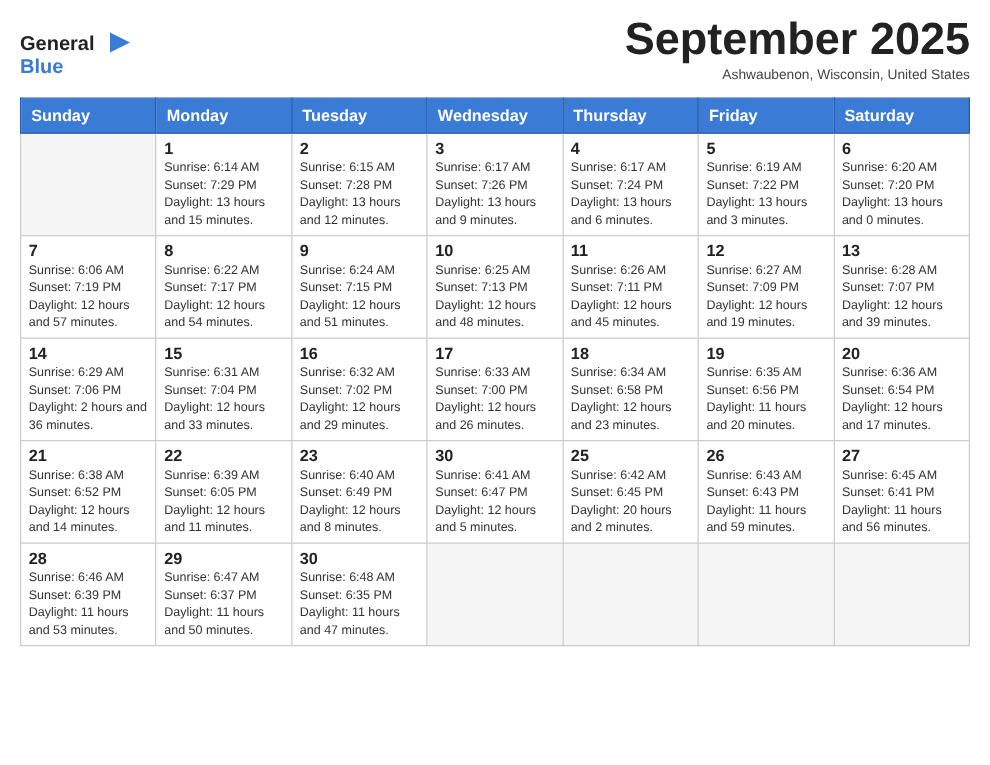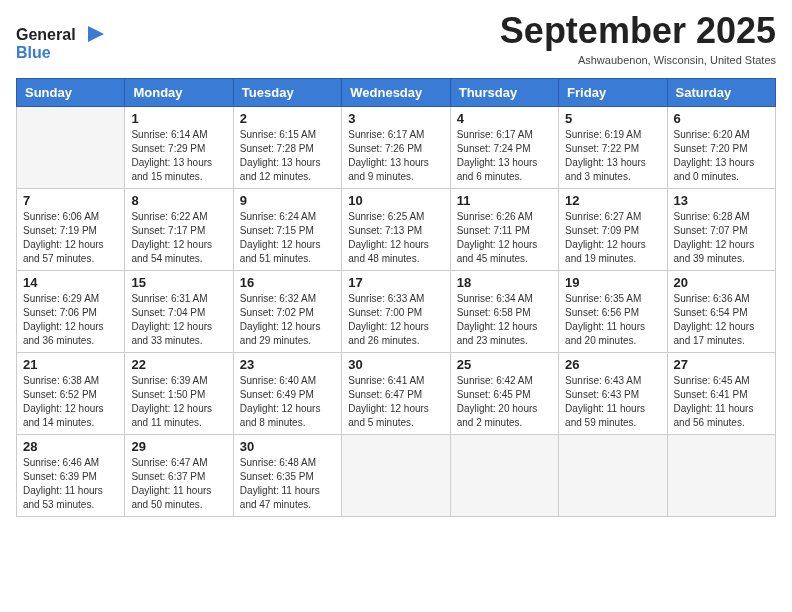--- a/index.html
+++ b/index.html
@@ -167,21 +167,21 @@
             <div class="day-info"><span>Sunrise: 6:27 AM</span><br><span>Sunset: 7:09 PM</span><br><span>Daylight: 12 hours and 19 minutes.</span></div>
           </td>
           <td>
             <span class="day-number">13</span>
             <div class="day-info"><span>Sunrise: 6:28 AM</span><br><span>Sunset: 7:07 PM</span><br><span>Daylight: 12 hours and 39 minutes.</span></div>
           </td>
         </tr>
         <tr>
           <td>
             <span class="day-number">14</span>
-            <div class="day-info"><span>Sunrise: 6:29 AM</span><br><span>Sunset: 7:06 PM</span><br><span>Daylight: 12 hours and 36 minutes.</span></div>
+            <div class="day-info"><span>Sunrise: 6:29 AM</span><br><span>Sunset: 7:06 PM</span><br><span>Daylight: 2 hours and 36 minutes.</span></div>
           </td>
           <td>
             <span class="day-number">15</span>
             <div class="day-info"><span>Sunrise: 6:31 AM</span><br><span>Sunset: 7:04 PM</span><br><span>Daylight: 12 hours and 33 minutes.</span></div>
           </td>
           <td>
             <span class="day-number">16</span>
             <div class="day-info"><span>Sunrise: 6:32 AM</span><br><span>Sunset: 7:02 PM</span><br><span>Daylight: 12 hours and 29 minutes.</span></div>
           </td>
           <td>
@@ -201,21 +201,21 @@
             <div class="day-info"><span>Sunrise: 6:36 AM</span><br><span>Sunset: 6:54 PM</span><br><span>Daylight: 12 hours and 17 minutes.</span></div>
           </td>
         </tr>
         <tr>
           <td>
             <span class="day-number">21</span>
             <div class="day-info"><span>Sunrise: 6:38 AM</span><br><span>Sunset: 6:52 PM</span><br><span>Daylight: 12 hours and 14 minutes.</span></div>
           </td>
           <td>
             <span class="day-number">22</span>
-            <div class="day-info"><span>Sunrise: 6:39 AM</span><br><span>Sunset: 1:50 PM</span><br><span>Daylight: 12 hours and 11 minutes.</span></div>
+            <div class="day-info"><span>Sunrise: 6:39 AM</span><br><span>Sunset: 6:05 PM</span><br><span>Daylight: 12 hours and 11 minutes.</span></div>
           </td>
           <td>
             <span class="day-number">23</span>
             <div class="day-info"><span>Sunrise: 6:40 AM</span><br><span>Sunset: 6:49 PM</span><br><span>Daylight: 12 hours and 8 minutes.</span></div>
           </td>
           <td>
             <span class="day-number">30</span>
             <div class="day-info"><span>Sunrise: 6:41 AM</span><br><span>Sunset: 6:47 PM</span><br><span>Daylight: 12 hours and 5 minutes.</span></div>
           </td>
           <td>

